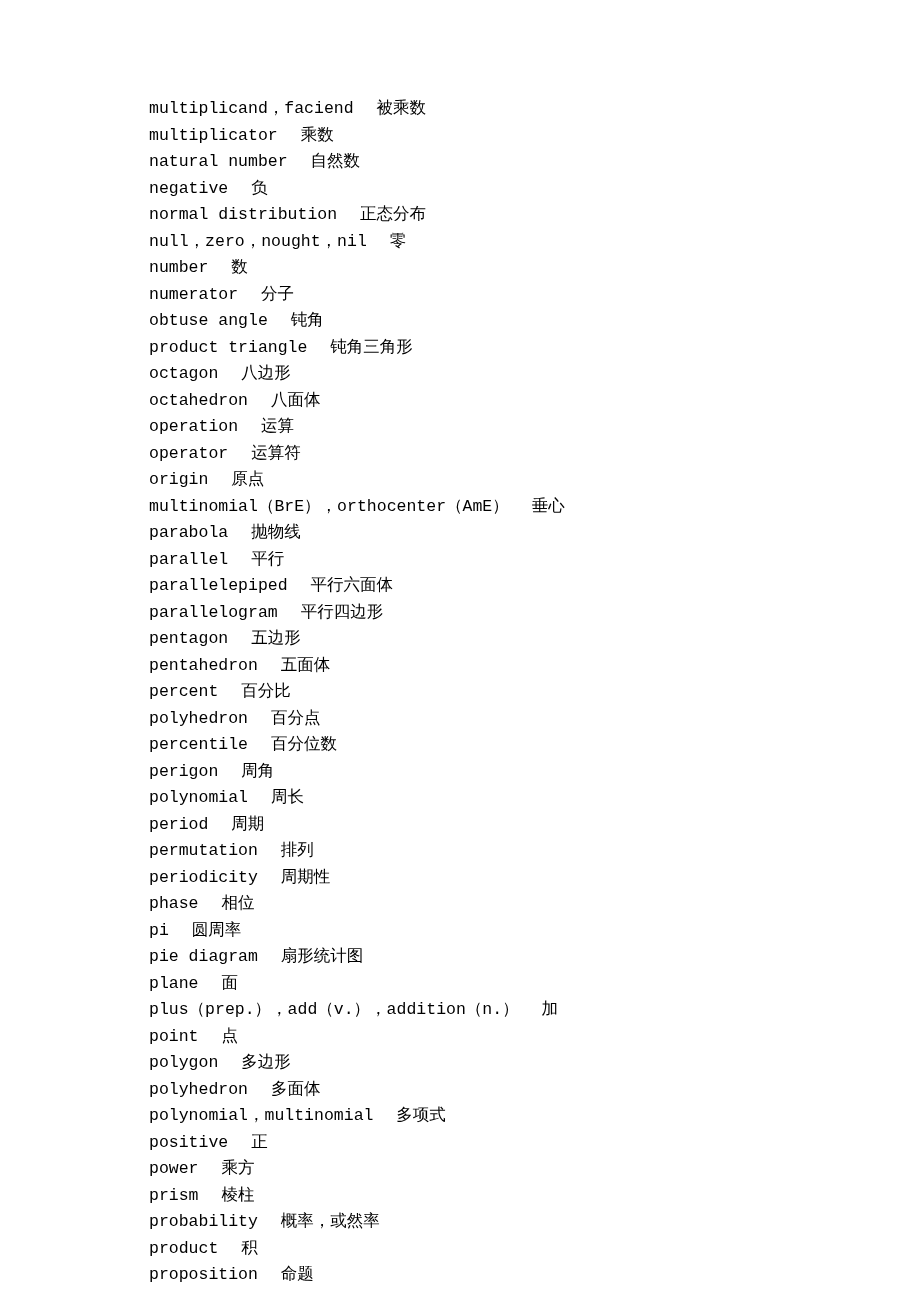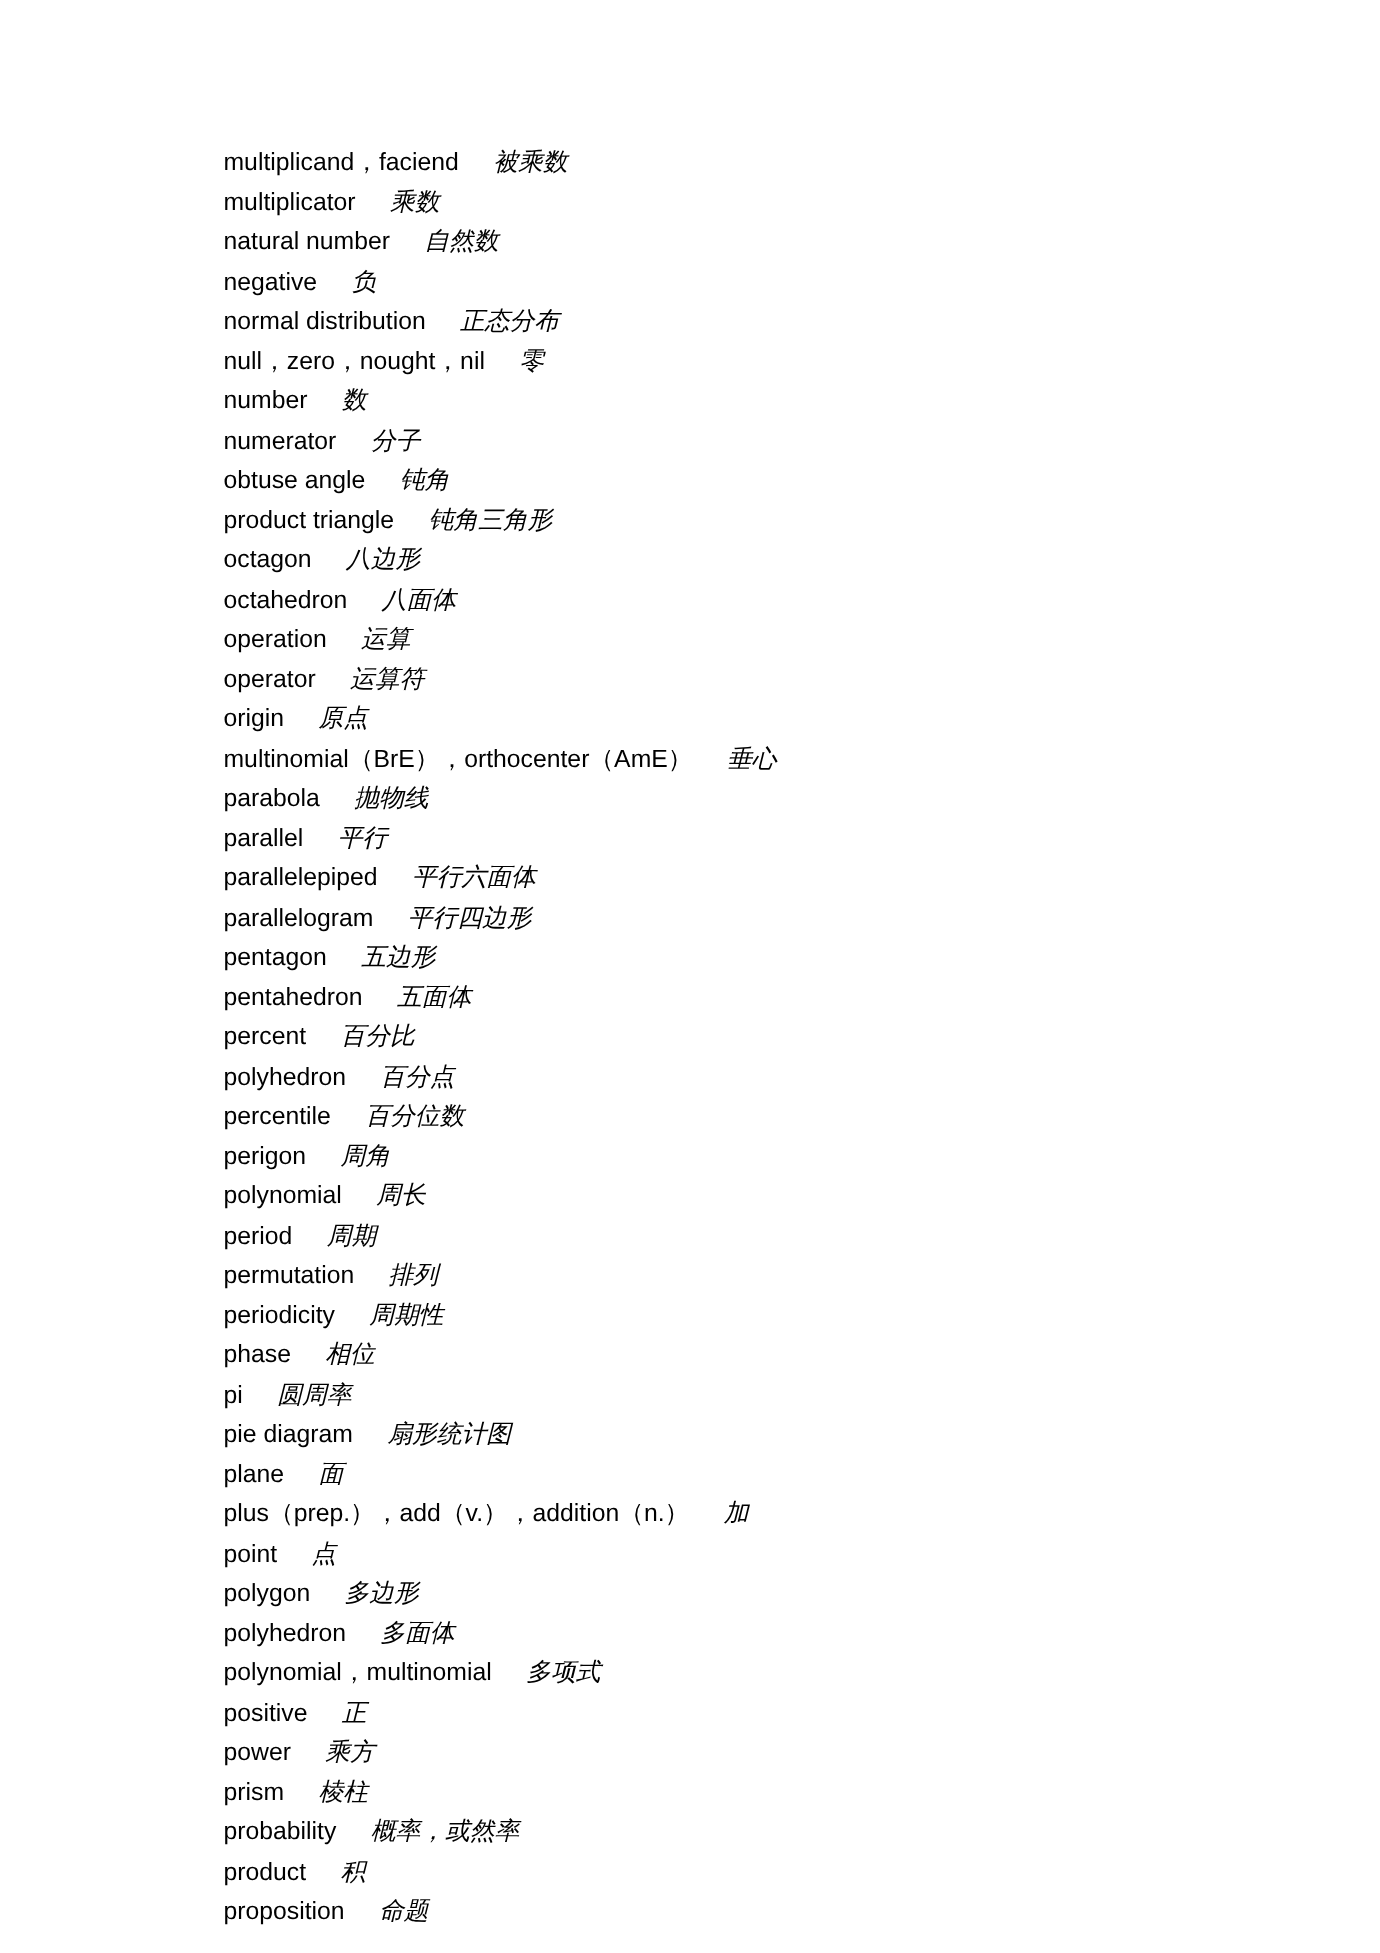--- a/index.html
+++ b/index.html
@@ -13,25 +13,24 @@
     padding: 95px 0 0 149px;
     width: 620px;
   }
   .entry {
     font-size: 16.5px;
     line-height: 25.5px;
     color: #000000;
     white-space: pre;
   }
   .term {
-    font-family: Liberation Sans, sans-serif;
+    font-family: Liberation Mono, monospace;
   }
   .def {
     font-family: "SimSun", "Microsoft YaHei", serif;
-    font-style: italic;
   }
 </style>
 </head>
 <body>
 
 <div class="page">
   <div id="entries-container">
       <div class="entry"><span class="term">multiplicand，faciend</span>     <span class="def">被乘数</span></div>
       <div class="entry"><span class="term">multiplicator</span>     <span class="def">乘数</span></div>
       <div class="entry"><span class="term">natural number</span>     <span class="def">自然数</span></div>

